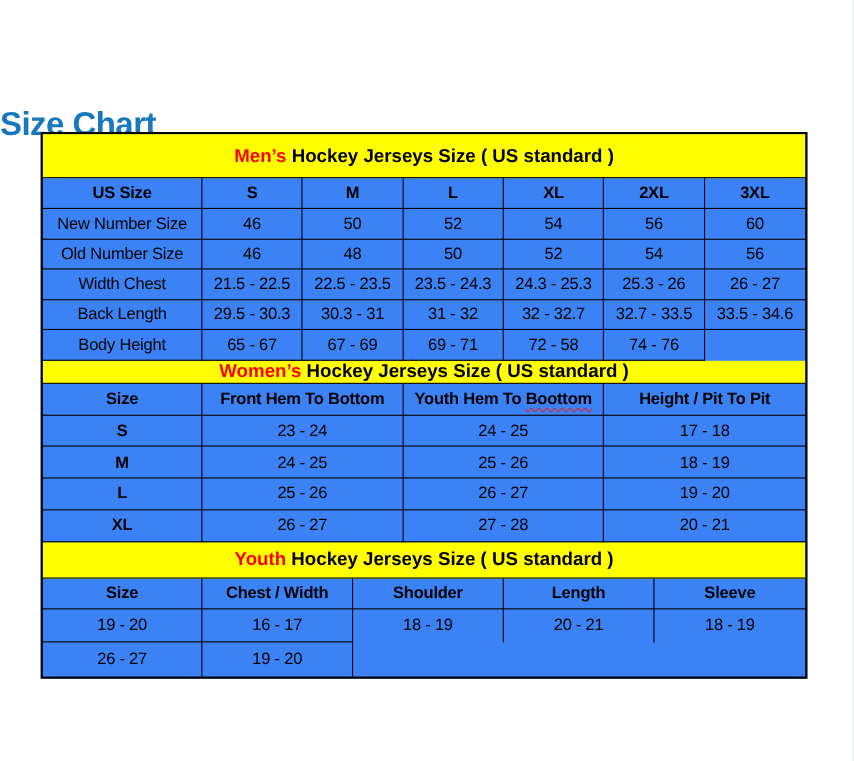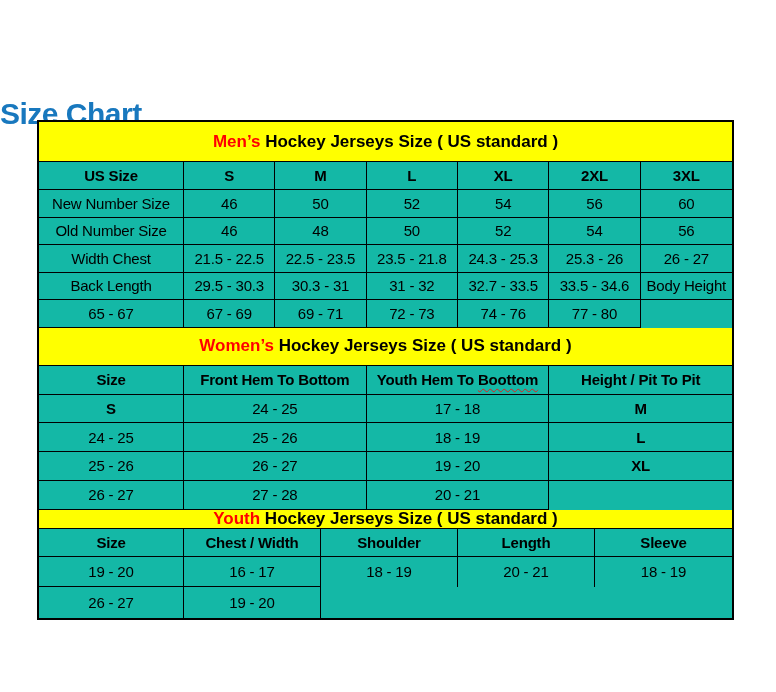--- a/index.html
+++ b/index.html
@@ -18,31 +18,31 @@
     font-size: 30px;
     font-weight: bold;
     color: #1878BE;
     letter-spacing: -0.5px;
     margin-top: 33px;
   }
   .size-table {
     position: absolute;
     left: 37px; top: 120px; width: 697px;
     border: 2px solid #000;
-    background: #14b8a6;
+    background: #3b82f6;
   }
   .band {
     height: 40px;
     background: #FFFF00;
     border-bottom: 1.5px solid #000;
     display: flex; align-items: center; justify-content: center;
     font-size: 17px; font-weight: bold;
     white-space: pre;
   }
-  .band.short { height: 19px; }
+  .band.short { height: 33px; }
   .band .accent { color: #FF0000; }
   .grid { display: grid; }
   .cols-mens   { grid-template-columns: 145px repeat(6, 1fr); grid-template-rows: 28px repeat(5, 27.5px); }
   .cols-womens { grid-template-columns: 145px repeat(3, 1fr); grid-template-rows: 29px repeat(4, 28.75px); }
   .cols-youth  { grid-template-columns: 145px repeat(4, 1fr); grid-template-rows: 28px repeat(2, 30.5px); }
   .cell {
     border-right: 1.5px solid #000;
     border-bottom: 1.5px solid #000;
     display: flex; align-items: center; justify-content: center;
     font-size: 15px;
@@ -89,49 +89,50 @@
     <div class="cell">46</div>
     <div class="cell">48</div>
     <div class="cell">50</div>
     <div class="cell">52</div>
     <div class="cell">54</div>
     <div class="cell">56</div>
 
     <div class="cell">Width Chest</div>
     <div class="cell">21.5 - 22.5</div>
     <div class="cell">22.5 - 23.5</div>
-    <div class="cell">23.5 - 21.8</div>
+    <div class="cell">23.5 - 24.3</div>
     <div class="cell">24.3 - 25.3</div>
     <div class="cell">25.3 - 26</div>
     <div class="cell">26 - 27</div>
 
     <div class="cell">Back Length</div>
     <div class="cell">29.5 - 30.3</div>
     <div class="cell">30.3 - 31</div>
     <div class="cell">31 - 32</div>
+    <div class="cell">32 - 32.7</div>
     <div class="cell">32.7 - 33.5</div>
     <div class="cell">33.5 - 34.6</div>
 
     <div class="cell">Body Height</div>
     <div class="cell">65 - 67</div>
     <div class="cell">67 - 69</div>
     <div class="cell">69 - 71</div>
-    <div class="cell">72 - 73</div>
+    <div class="cell">72 - 58</div>
     <div class="cell">74 - 76</div>
-    <div class="cell">77 - 80</div>
   </div>
 
-  <div class="band" style="height:38px"><span class="accent">Women’s</span><span> Hockey Jerseys Size ( US standard )</span></div>
+  <div class="band" style="height:21px"><span class="accent">Women’s</span><span> Hockey Jerseys Size ( US standard )</span></div>
   <div class="grid cols-womens">
     <div class="cell hd">Size</div>
     <div class="cell hd">Front Hem To Bottom</div>
     <div class="cell hd"><span>Youth Hem To </span><span class="squiggle">Boottom</span></div>
     <div class="cell hd">Height / Pit To Pit</div>
 
     <div class="cell lbl">S</div>
+    <div class="cell">23 - 24</div>
     <div class="cell">24 - 25</div>
     <div class="cell">17 - 18</div>
 
     <div class="cell lbl">M</div>
     <div class="cell">24 - 25</div>
     <div class="cell">25 - 26</div>
     <div class="cell">18 - 19</div>
 
     <div class="cell lbl">L</div>
     <div class="cell">25 - 26</div>

